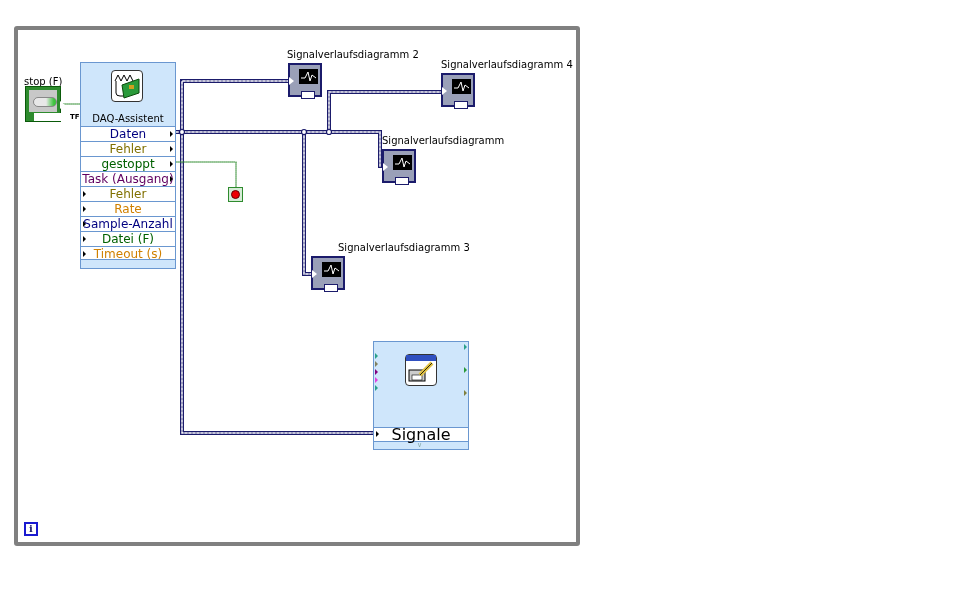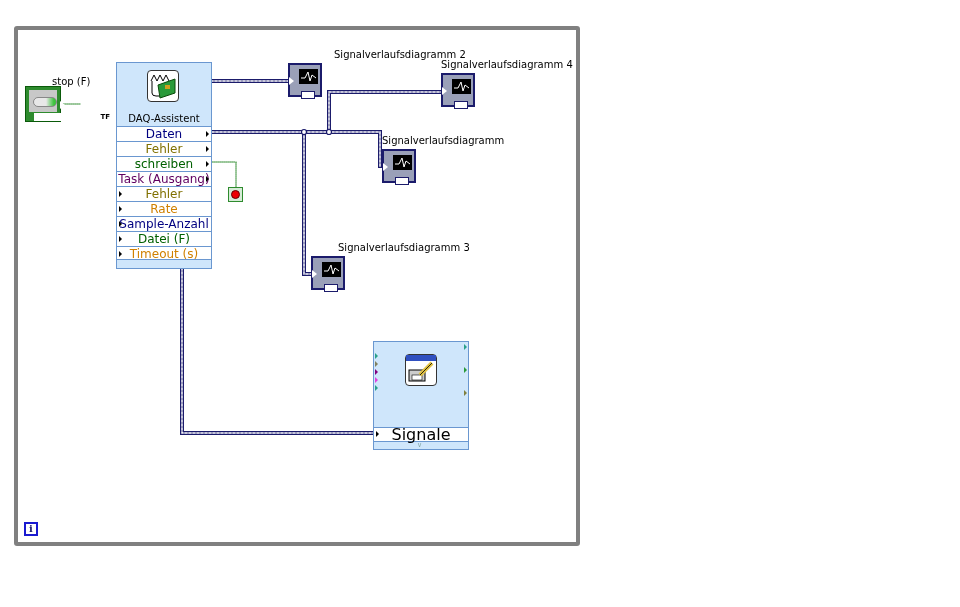--- a/index.html
+++ b/index.html
@@ -9,27 +9,27 @@
            border:4px solid #808080; border-radius:3px; box-sizing:border-box; background:#fff; }
   .lbl { position:absolute; font-size:10px; white-space:nowrap; color:#000; }
 
   
   .stopctl { position:absolute; left:25px; top:86px; width:36px; height:36px; background:#2e8b2e;
              border:1px solid #0a5a0a; box-sizing:border-box; }
   .stopctl .inner { position:absolute; left:3px; top:3px; width:28px; height:22px; background:#c8c8c8; }
   .stopctl .pill { position:absolute; left:4px; top:7px; width:22px; height:8px; border-radius:5px;
                    background:linear-gradient(90deg,#e8e8e8 55%,#3ec43e 90%); border:1px solid #888; }
   .stopctl .tf { position:absolute; left:8px; top:26px; width:40px; height:8px; background:#fff;
-                 font-size:7px; line-height:8px; text-align:right; font-weight:bold; color:#000;padding-left:36px; }
+                 font-size:7px; line-height:8px; text-align:left; font-weight:bold; color:#000;padding-left:36px; }
   .stopctl .arrow { position:absolute; right:-5px; top:14px; width:0; height:0;
                     border-top:4px solid transparent; border-bottom:4px solid transparent; border-left:5px solid #fff; }
 
   
   .daq { position:absolute; left:80px; top:62px; width:96px; height:207px; background:#cfe6fb;
-         border:1px solid #6a97d0; box-sizing:border-box;margin-left:36px; }
+         border:1px solid #6a97d0; box-sizing:border-box; }
   .daq .icon { position:absolute; left:30px; top:7px; width:32px; height:32px; background:#fff;
                border:1px solid #333; border-radius:4px; box-sizing:border-box; }
   .daq .title { position:absolute; left:0; width:94px; top:50px; text-align:center; font-size:10px; }
   .daq .terms { position:absolute; left:0; top:63px; width:94px; }
   .term { height:14px; border-top:1px solid #6a97d0; background:#fff; text-align:center; font-size:12px;
           line-height:14px; position:relative; }
   .term .arr-r { position:absolute; right:2px; top:4px; width:0; height:0;
                  border-top:3px solid transparent; border-bottom:3px solid transparent; border-left:3px solid #000; }
   .term .arr-l { position:absolute; left:2px; top:4px; width:0; height:0;
                  border-top:3px solid transparent; border-bottom:3px solid transparent; border-left:3px solid #000; }
@@ -93,21 +93,21 @@
       <path d="M182 132 V433 H376" stroke="#fff" stroke-width="1.5" stroke-dasharray="2 2"></path>
     </g>
     <path d="M63 104 H80" stroke="#2e8b2e" stroke-width="1" stroke-dasharray="1 1"></path>
     <path d="M176 162 H236 V187" stroke="#2e8b2e" stroke-width="1" stroke-dasharray="1 1"></path>
     <circle cx="182" cy="132" r="2.5" fill="#fff" stroke="#1b1b6b" stroke-width="1.2"></circle>
     <circle cx="304" cy="132" r="2.5" fill="#fff" stroke="#1b1b6b" stroke-width="1.2"></circle>
     <circle cx="329" cy="132" r="2.5" fill="#fff" stroke="#1b1b6b" stroke-width="1.2"></circle>
   </g>
 </svg>
 
-<span class="lbl" style="left:24px;top:76px;margin-left:28px;">stop (F)</span>
+<span class="lbl" style="left:24px;top:76px;">stop (F)</span>
 <div class="stopctl">
   <div class="inner">
     <div class="pill"></div>
   </div>
   <div class="arrow"></div>
   <div class="tf">TF</div>
 </div>
 
 <div class="daq">
   <div class="icon">
@@ -115,32 +115,32 @@
       <polyline points="3,10 6,4 9,10 12,4 15,10 18,4 21,10" fill="none" stroke="#000" stroke-width="1"></polyline>
       <path d="M4 10 V22 Q4 25 8 25 H12" fill="none" stroke="#000" stroke-width="1"></path>
       <polygon points="10,14 27,8 27,22 12,27" fill="#2a9a3a" stroke="#0a4a0a" stroke-width="1"></polygon>
       <rect x="17" y="14" width="5" height="4" fill="#d0a020"></rect>
     </svg>
   </div>
   <div class="title">DAQ-Assistent</div>
   <div class="terms" id="daq-terms">
       <div class="term"><span style="color: rgb(0, 0, 128);">Daten</span><span class="arr-r"></span></div>
       <div class="term"><span style="color: rgb(128, 112, 0);">Fehler (Ausgang)</span><span class="arr-r"></span></div>
-      <div class="term"><span style="color: rgb(0, 96, 0);">schreiben</span><span class="arr-r"></span></div>
+      <div class="term"><span style="color: rgb(0, 96, 0);">gestoppt</span><span class="arr-r"></span></div>
       <div class="term"><span style="color: rgb(96, 0, 96);">Task (Ausgang)</span><span class="arr-r"></span></div>
       <div class="term"><span style="color: rgb(128, 112, 0);">Fehler (Eingang)</span><span class="arr-l"></span></div>
       <div class="term"><span style="color: rgb(208, 128, 0);">Rate</span><span class="arr-l"></span></div>
       <div class="term"><span style="color: rgb(0, 0, 128);">Sample-Anzahl</span><span class="arr-l"></span></div>
       <div class="term"><span style="color: rgb(0, 96, 0);">Datei (F)</span><span class="arr-l"></span></div>
       <div class="term"><span style="color: rgb(208, 128, 0);">Timeout (s)</span><span class="arr-l"></span></div>
     </div>
   <div class="foot"></div>
 </div>
 
-<span class="lbl" style="left:287px;top:49px;margin-left:47px;">Signalverlaufsdiagramm 2</span>
+<span class="lbl" style="left:287px;top:49px;">Signalverlaufsdiagramm 2</span>
 <div class="graph" style="left:288px;top:63px;">
   <div class="scr">
       <svg width="19" height="15">
         <polyline points="2,9 6,9 9,3 11,12 13,6 17,9" fill="none" stroke="#fff" stroke-width="1"></polyline>
       </svg>
     </div>
   <div class="in"></div>
     <div class="bot"></div>
 </div>
 

